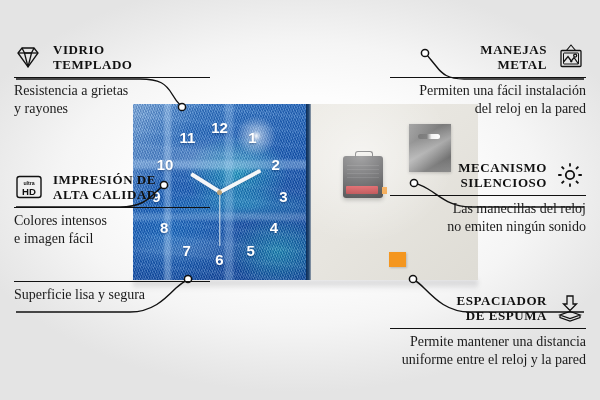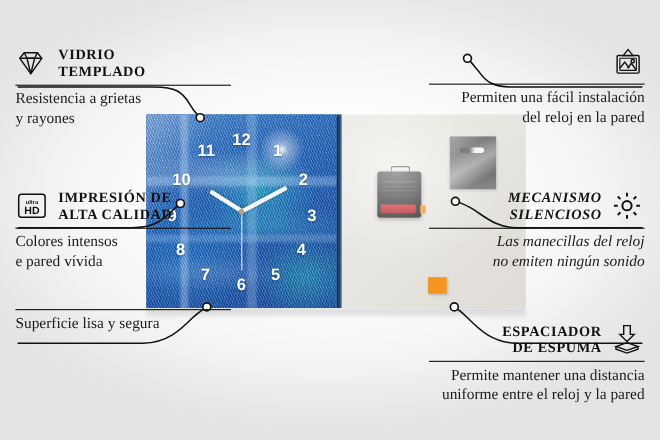--- a/index.html
+++ b/index.html
@@ -256,21 +256,21 @@
     line-height: 1.32;
     color: #1a1a1a;
   }
   .feature.left .feature-sub { text-align: left; }
   .feature.right .feature-sub { text-align: right; }
 
   .f-tl { left: 14px;  top: 42px;  }
   .f-ml { left: 14px;  top: 172px; }
   .f-bl { left: 14px;  top: 277px; }
   .f-tr { left: 390px; top: 42px;  }
-  .f-mr { left: 390px; top: 172px; font-style: italic; }
+  .f-mr { left: 390px; top: 160px; }
   .f-br { left: 390px; top: 293px; }
 
   .leaders {
     position: absolute;
     left: 0; top: 0;
     width: 600px; height: 400px;
     pointer-events: none;
   }
   .dot-svg { fill: #ffffff; stroke: #111; stroke-width: 1.5; }
   .lead-path { fill: none; stroke: #111; stroke-width: 1.4; }
@@ -374,21 +374,21 @@
       <span class="feature-icon">
         <svg width="30" height="26" viewBox="0 0 30 26">
           <rect x="3" y="2.5" width="24" height="21" rx="2.5" fill="none" stroke="#111" stroke-width="1.4"></rect>
           <text x="15" y="11" font-family="Liberation Sans, sans-serif" font-size="5.2" font-weight="700" fill="#111" text-anchor="middle">ultra</text>
           <text x="15" y="20.5" font-family="Liberation Sans, sans-serif" font-size="9.6" font-weight="700" fill="#111" text-anchor="middle">HD</text>
         </svg>
       </span>
       <span class="feature-title"><span>IMPRESIÓN DE</span><br><span>ALTA CALIDAD</span></span>
     </div>
     <div class="feature-rule"></div>
-    <div class="feature-sub"><span>Colores intensos</span><br><span>e pared vívida</span></div>
+    <div class="feature-sub"><span>Colores intensos</span><br><span>e imagen fácil</span></div>
   </div>
 
   <div class="feature left f-bl">
     <div class="feature-rule"></div>
     <div class="feature-sub"><span>Superficie lisa y segura</span></div>
   </div>
 
   <div class="feature right f-tr">
     <div class="feature-head">
       <span class="feature-icon">
@@ -396,20 +396,21 @@
           <g fill="none" stroke="#111" stroke-width="1.3">
             <path d="M15 2 L10.5 7.5 H19.5 Z" stroke-width="1.1"></path>
             <rect x="5" y="7.5" width="20" height="16" rx="1"></rect>
             <rect x="7.5" y="10" width="15" height="11" rx="0.5" stroke-width="1"></rect>
             <path d="M7.5 19 L12 13.5 L16 19"></path>
             <path d="M14.5 19 L18 14.5 L22.5 21"></path>
             <circle cx="19.2" cy="12.6" r="1.5"></circle>
           </g>
         </svg>
       </span>
+      <span class="feature-title"><span>MANEJAS</span><br><span>METAL</span></span>
     </div>
     <div class="feature-rule"></div>
     <div class="feature-sub"><span>Permiten una fácil instalación</span><br><span>del reloj en la pared</span></div>
   </div>
 
   <div class="feature right f-mr">
     <div class="feature-head">
       <span class="feature-icon">
         <svg width="28" height="28" viewBox="0 0 28 28">
           <g fill="none" stroke="#111" stroke-width="1.8">

